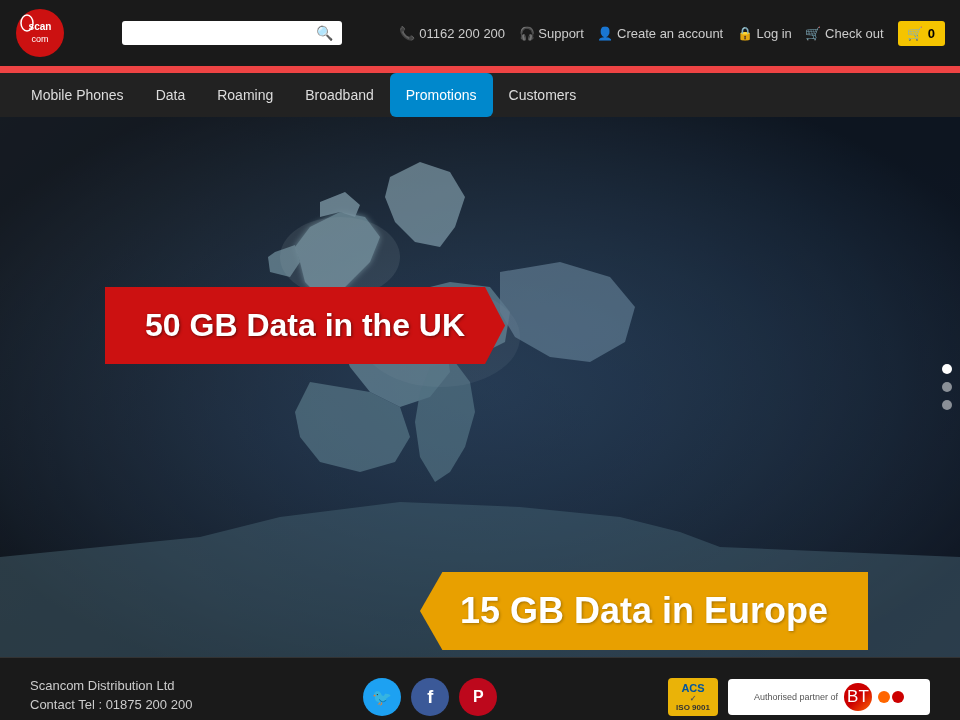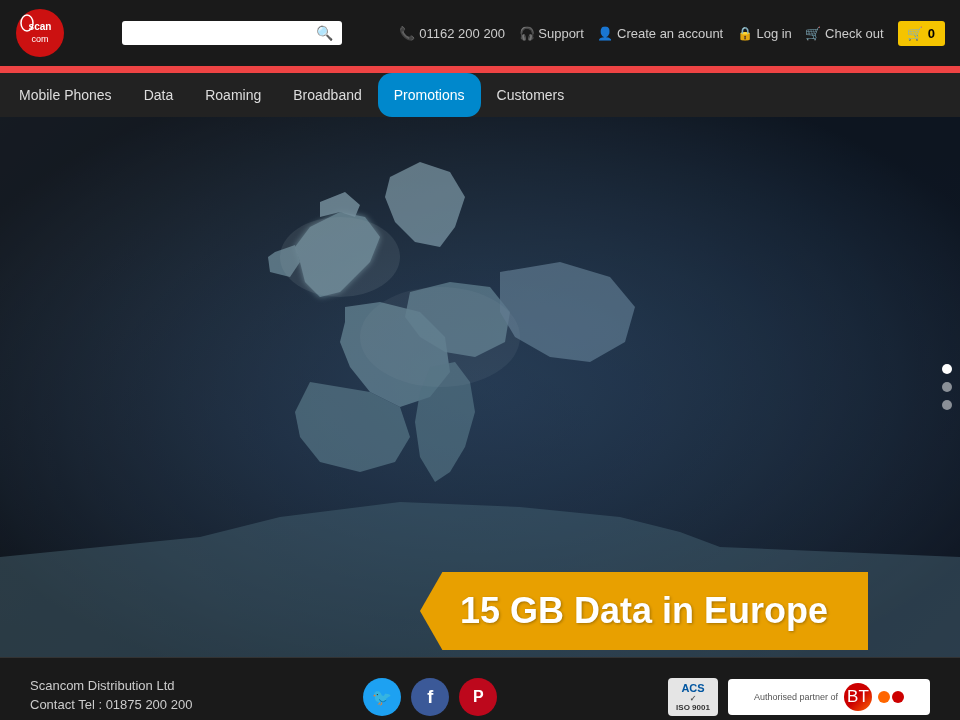--- a/index.html
+++ b/index.html
@@ -70,35 +70,35 @@
       align-items: center;
       gap: 4px;
     }
     .phone-num { color: #ccc; font-size: 13px; display: flex; align-items: center; gap: 4px; }
 
     
     .navbar {
       background: #222;
       display: flex;
       align-items: flex-end;
-      padding: 0 3px;
+      padding: 0 15px;
       gap: 0;
     }
     .nav-item {
       padding: 14px 16px;
       font-size: 14px;
       color: #ddd;
       cursor: pointer;
       text-decoration: none;
       white-space: nowrap;
     }
     .nav-item.active {
       background: #0088cc;
       color: #fff;
-      border-radius: 14px;
+      border-radius: 6px;
     }
 
     
     .hero {
       position: relative;
       width: 960px;
       height: 540px;
       background: linear-gradient(135deg, #2a2a2a 0%, #1a1a1a 30%, #0d1520 60%, #1a2030 100%);
       overflow: hidden;
     }
@@ -185,21 +185,21 @@
     }
     .social-twitter { background: #1da1f2; }
     .social-facebook { background: #3b5998; }
     .social-pinterest { background: #bd081c; }
     .footer-logos {
       display: flex;
       align-items: center;
       gap: 10px;
     }
     .iso-badge {
-      background: #e5e5e5;
+      background: #eab308;
       border-radius: 4px;
       padding: 4px 8px;
       display: flex;
       align-items: center;
       gap: 5px;
       font-weight: bold;
       font-size: 10px;
       color: #333;
     }
     .bt-badge {
@@ -315,20 +315,23 @@
     <path d="M430,250 L455,245 L470,265 L475,295 L465,330 L450,355 L435,365 L420,340 L415,305 L420,275 Z" fill="#6a90a0" opacity="0.75"></path>
 
     <path d="M280,400 L400,385 L520,390 L620,400 L680,415 L720,430 L960,440 L960,540 L0,540 L0,440 L200,420 Z" fill="#5a8090" opacity="0.5"></path>
 
     <path d="M500,155 L560,145 L610,160 L635,190 L625,225 L590,245 L550,240 L515,220 L500,195 Z" fill="#7a9ab0" opacity="0.75"></path>
 
     <ellipse cx="340" cy="140" rx="60" ry="40" fill="rgba(200,220,230,0.15)"></ellipse>
     <ellipse cx="440" cy="220" rx="80" ry="50" fill="rgba(200,220,230,0.1)"></ellipse>
   </svg>
 
+  <div class="banner-uk">
+    <span>50 GB Data in the UK</span>
+  </div>
 
   <div class="banner-europe">
     <span>15 GB Data in Europe</span>
   </div>
 
   <div class="side-dots">
     <div class="dot active"></div>
     <div class="dot"></div>
     <div class="dot"></div>
   </div>

